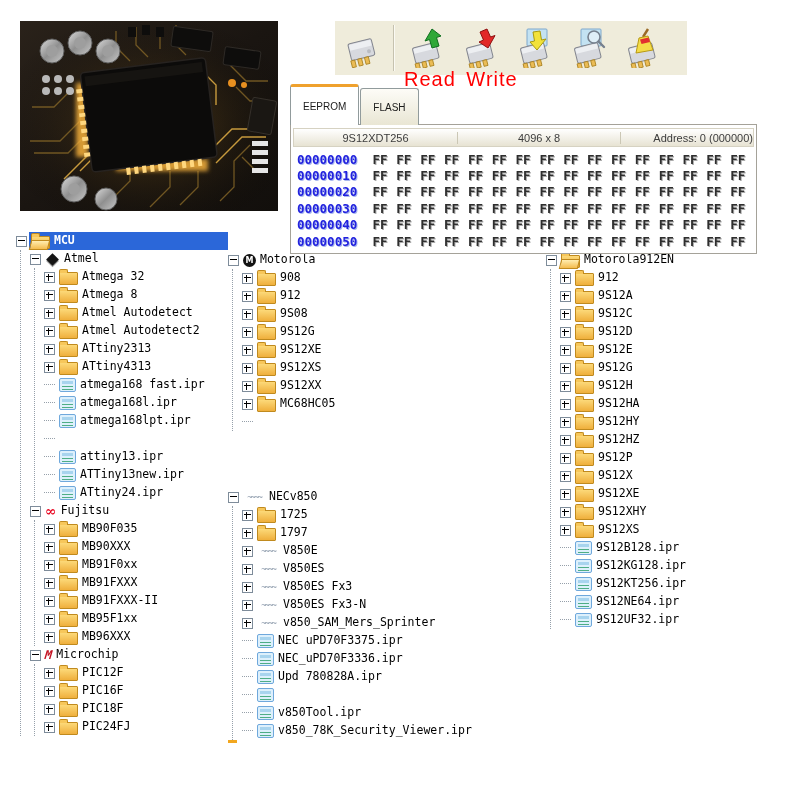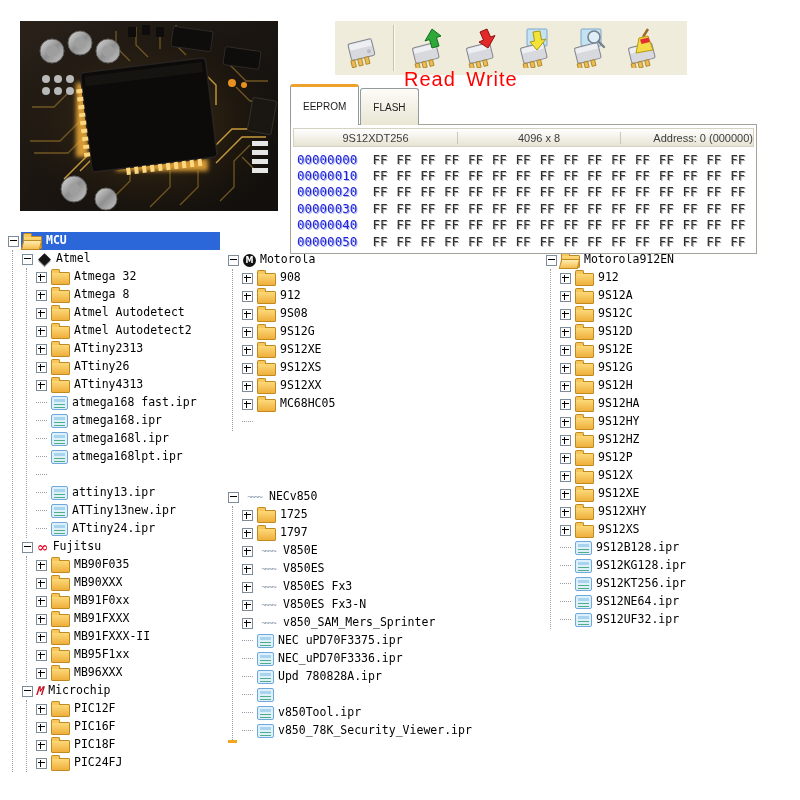--- a/index.html
+++ b/index.html
@@ -25,21 +25,21 @@
        background:linear-gradient(180deg,#FDFCF7,#E9E6D4);
        border:1px solid #919B9C;border-bottom:none;border-radius:3px 3px 0 0;margin-right:1px;cursor:pointer}
   .tab.active{background:#FFFFFF;height:22px;border-top:3px solid #EFA12D;position:relative;z-index:3}
   .pbody{border:1px solid #A5A299;background:#fff;margin-top:-1px;padding:3px 2px 4px 2px;position:relative;z-index:1}
   .phead{height:17px;display:flex;align-items:center;border:1px solid #D6D2C2;
          background:linear-gradient(180deg,#FFFFFF,#E7E3D3);font-size:11px;color:#3c3c3c}
   .pcell{display:flex;align-items:center;justify-content:center}
   .pcell.c1{width:163px;border-right:1px solid #CBC7B5}
   .pcell.c2{width:162px;border-right:1px solid #CBC7B5}
   .pcell.c3{flex:1;justify-content:flex-end;}
-  .hexbody{margin-top:4px;font-family:"DejaVu Sans Mono",monospace;font-weight:normal;font-size:12.5px}
+  .hexbody{margin-top:4px;font-family:"DejaVu Sans Mono",monospace;font-weight:bold;font-size:12.5px}
   .hex-row{display:flex;height:16.4px;align-items:center}
   .addr{width:76px;color:#2222DE;text-shadow:1px 1px 0 #A8B6EE;padding-left:4px}
   .byte{width:24px;color:#2e2e2e;text-shadow:1px 1px 0 #ABABAB}
 
   
   .tree{position:absolute;font-family:"DejaVu Sans Mono",monospace;font-size:11.5px;color:#000;white-space:nowrap}
   .tree-row{height:18px;display:flex;align-items:center}
   .tree-children{margin-left:4px;border-left:1px dotted #96A0AA;padding-left:9px}
   .rowbody{display:flex;align-items:center;padding:1px 2px;gap:4px}
   .rowbody.sel{flex:1;background:#2B67D9;color:#fff;font-weight:bold}
@@ -417,21 +417,21 @@
           <span class="byte">FF</span>
           <span class="byte">FF</span>
           <span class="byte">FF</span>
           <span class="byte">FF</span>
           <span class="byte">FF</span>
         </div>
       </div>
   </div>
 </div>
 
-<div class="tree" style="left:8px;top:232px" data-tree="mcu">
+<div class="tree" style="left:16px;top:232px" data-tree="mcu">
     <div>
       <div class="tree-row">
         <span class="exp minus"></span>
         <span class="rowbody sel">
           <span class="ico ico-folder-open"></span>
           <span class="lbl">MCU</span>
         </span>
       </div>
       <div class="tree-children">
         <div>
@@ -486,48 +486,30 @@
                   <span class="ico ico-folder"></span>
                   <span class="lbl">ATtiny2313</span>
                 </span>
               </div>
             </div>
             <div>
               <div class="tree-row">
                 <span class="exp plus"></span>
                 <span class="rowbody">
                   <span class="ico ico-folder"></span>
-                  <span class="lbl">ATtiny26</span>
-                </span>
-              </div>
-            </div>
-            <div>
-              <div class="tree-row">
-                <span class="exp plus"></span>
-                <span class="rowbody">
-                  <span class="ico ico-folder"></span>
                   <span class="lbl">ATtiny4313</span>
                 </span>
               </div>
             </div>
             <div>
               <div class="tree-row">
                 <span class="hdots"></span>
                 <span class="rowbody">
                   <span class="ico ico-file"></span>
                   <span class="lbl">atmega168 fast.ipr</span>
-                </span>
-              </div>
-            </div>
-            <div>
-              <div class="tree-row">
-                <span class="hdots"></span>
-                <span class="rowbody">
-                  <span class="ico ico-file"></span>
-                  <span class="lbl">atmega168.ipr</span>
                 </span>
               </div>
             </div>
             <div>
               <div class="tree-row">
                 <span class="hdots"></span>
                 <span class="rowbody">
                   <span class="ico ico-file"></span>
                   <span class="lbl">atmega168l.ipr</span>
                 </span>

